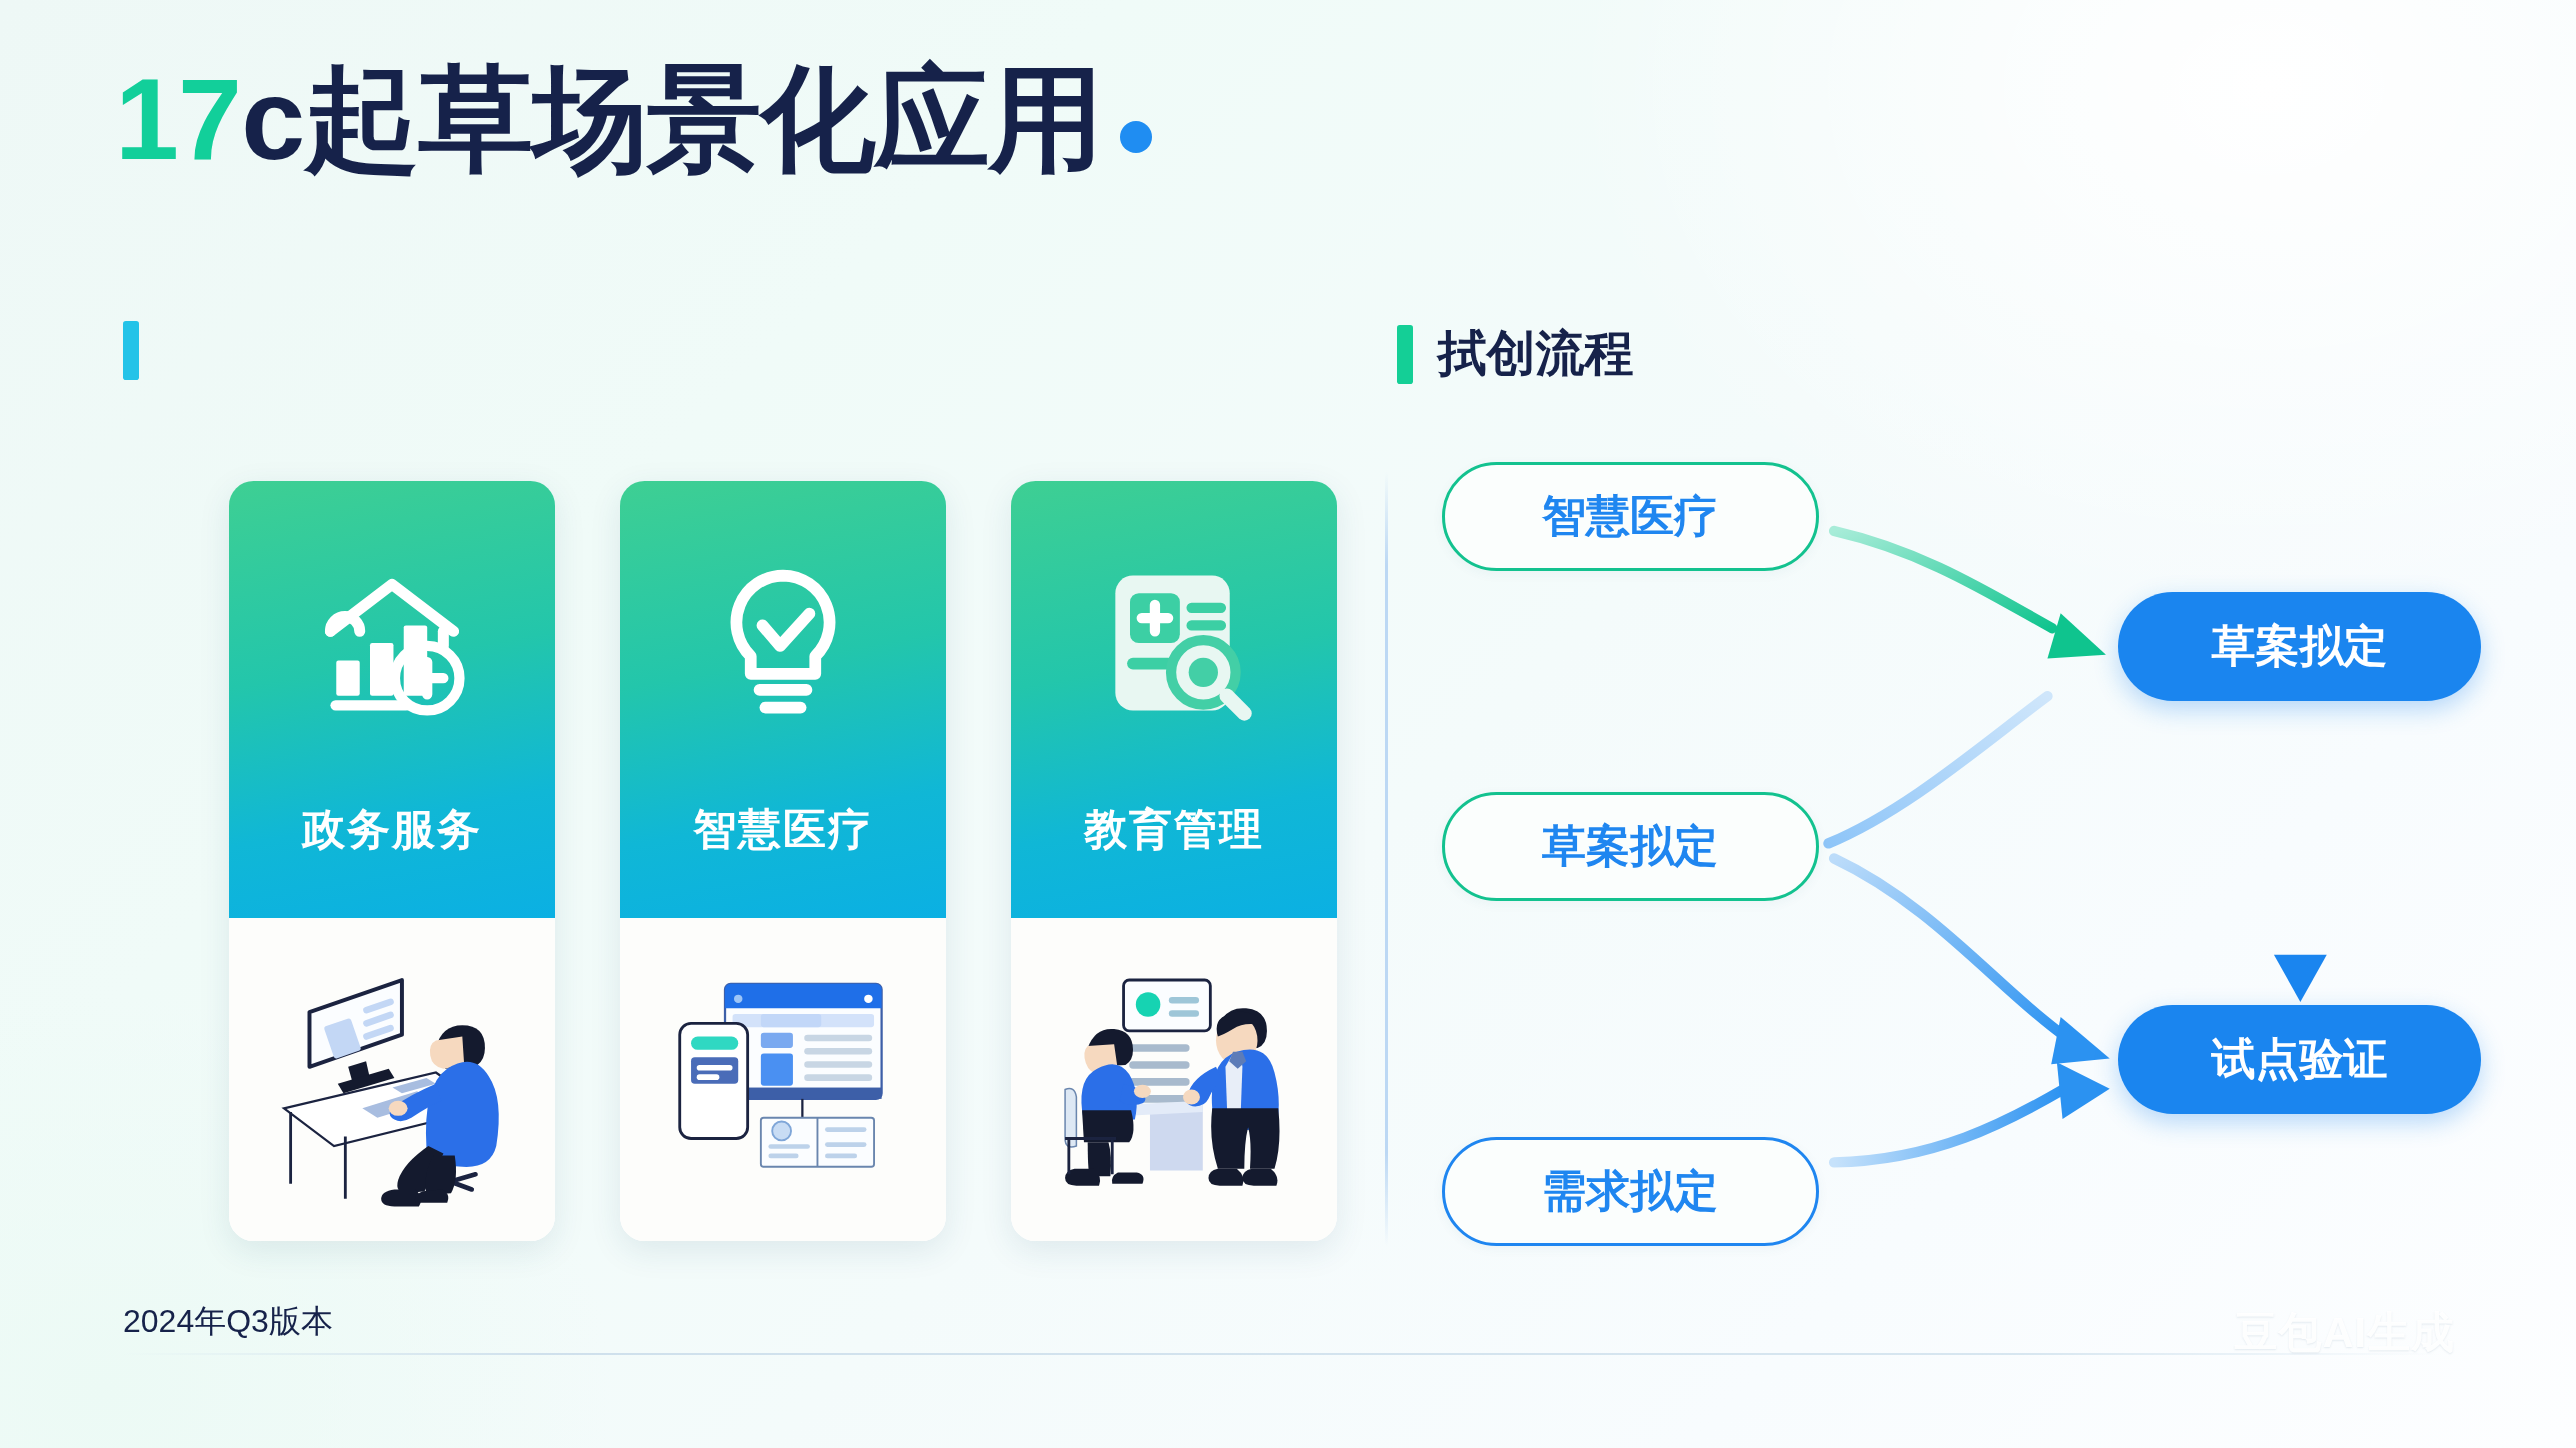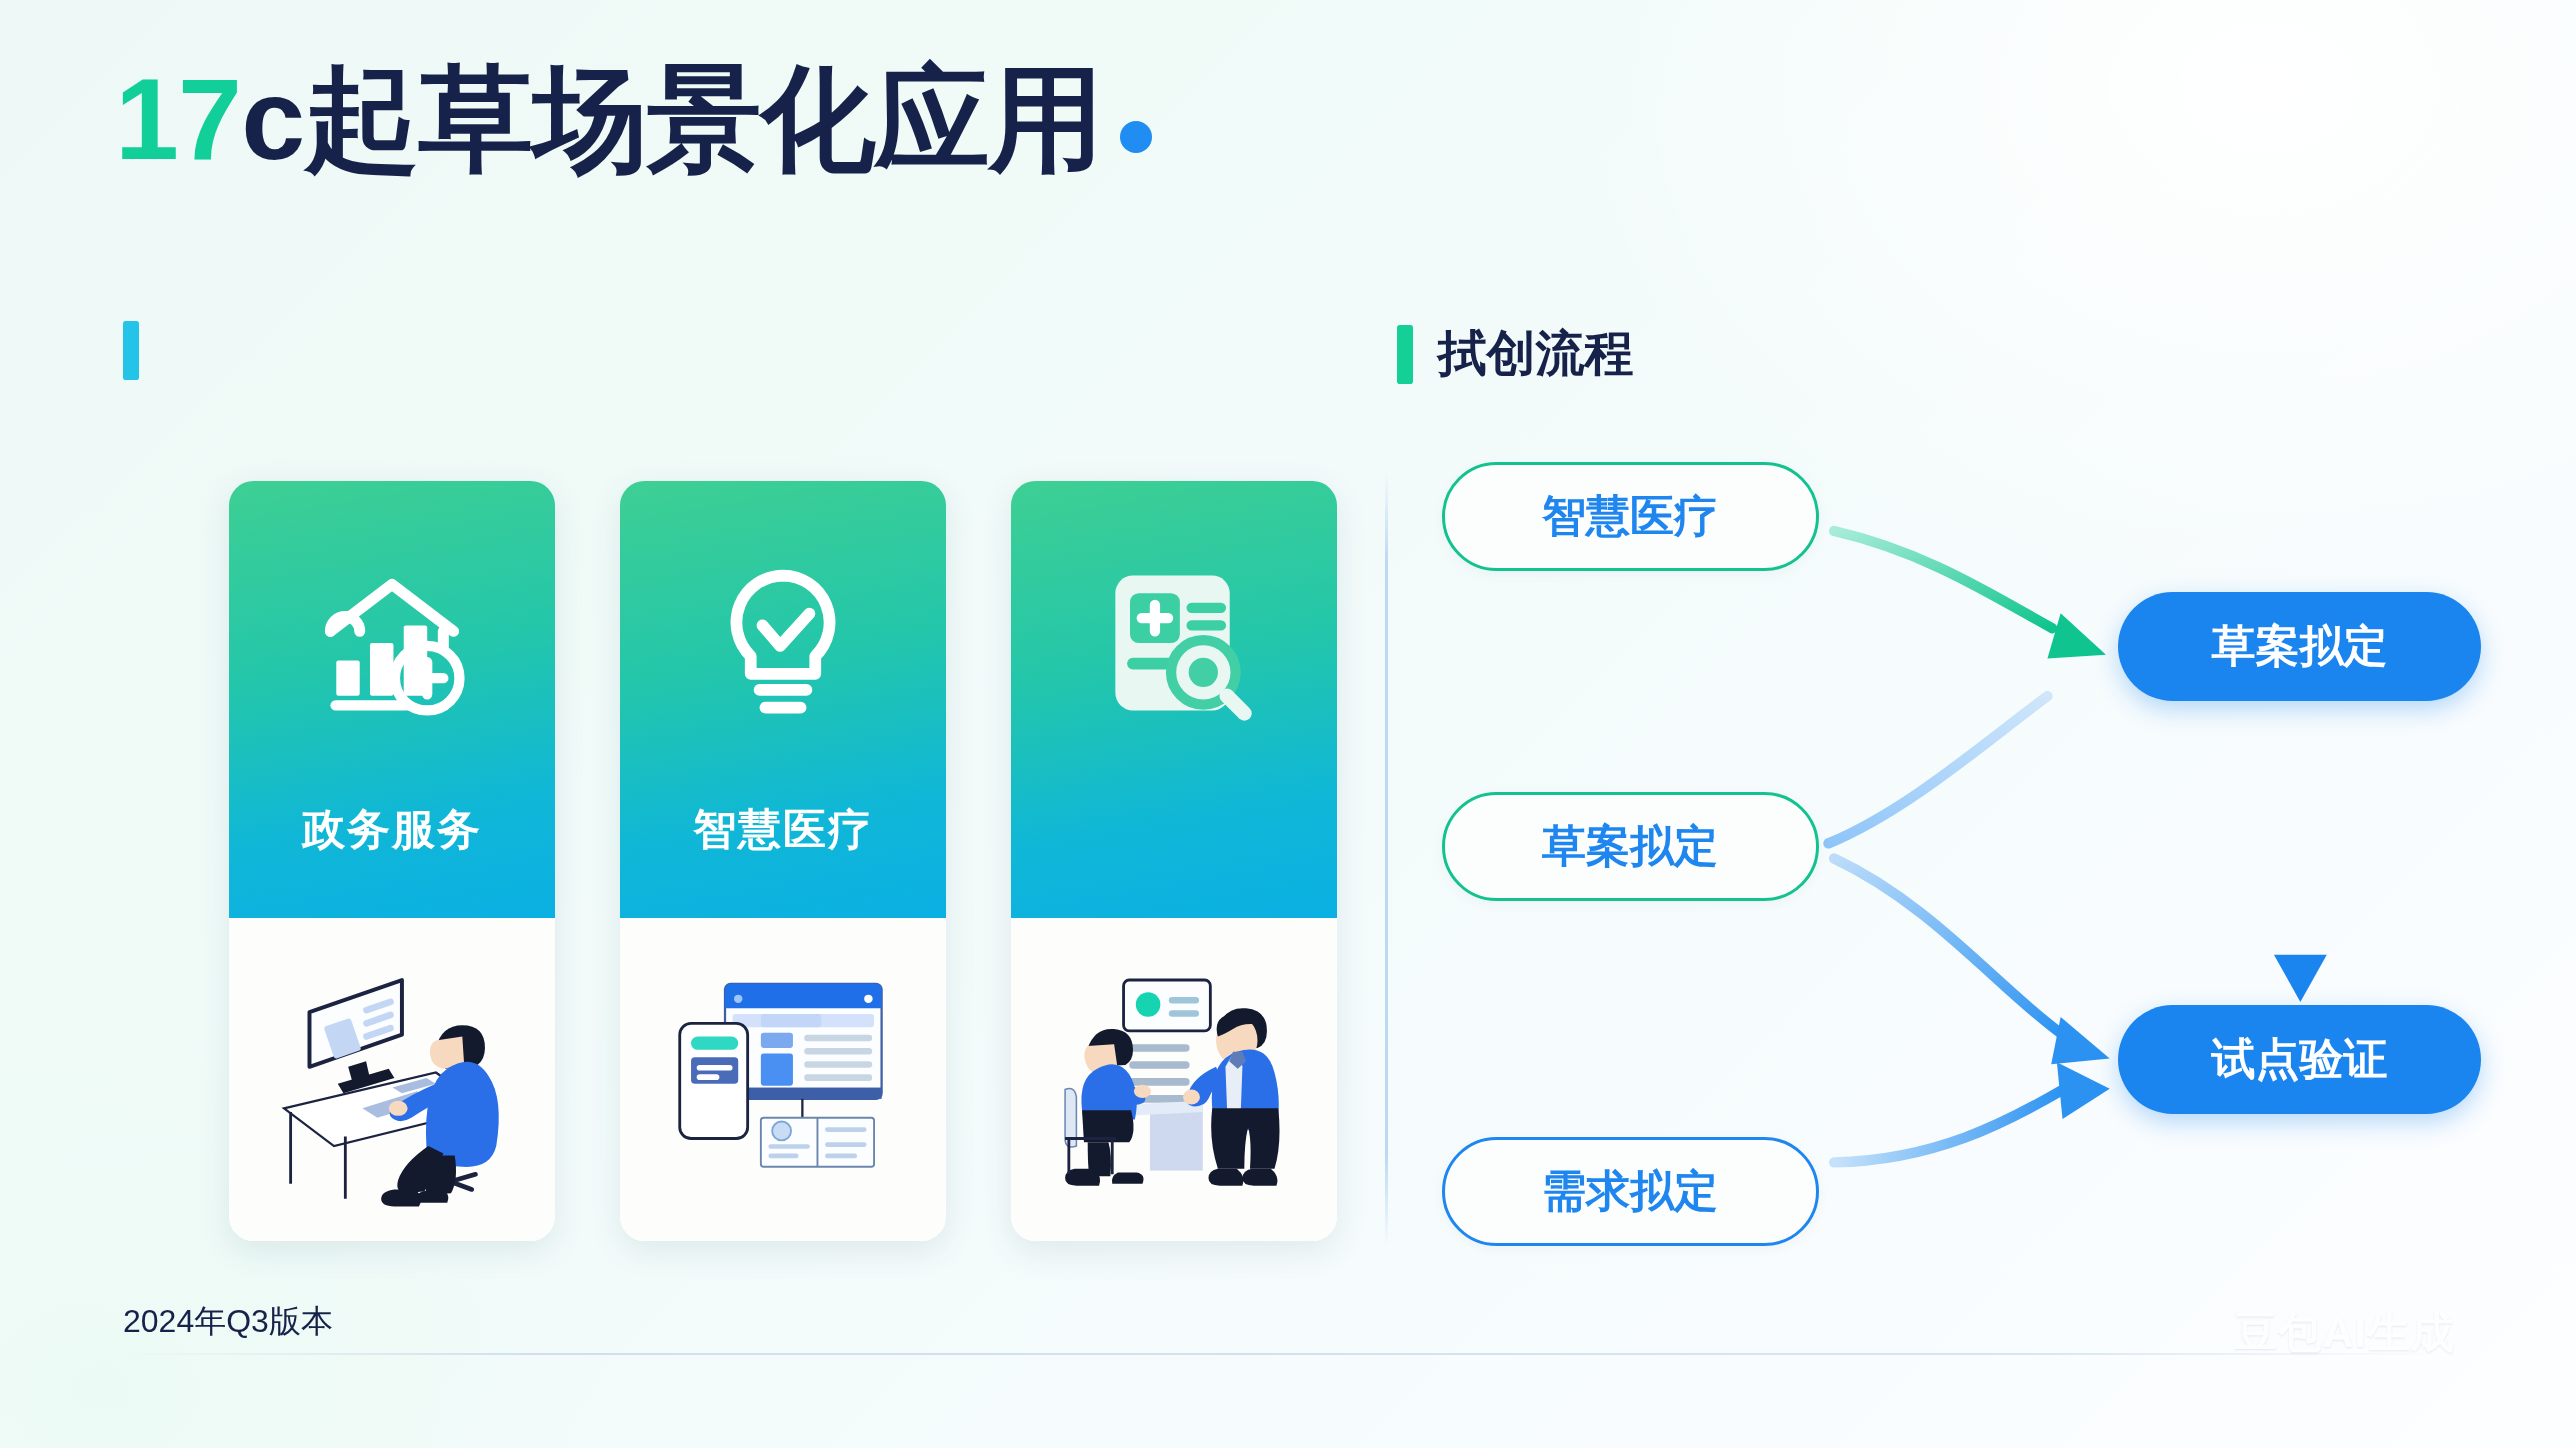--- a/index.html
+++ b/index.html
@@ -229,20 +229,21 @@
         <svg class="card-icon" viewBox="0 0 120 120">
           <rect x="20" y="14" width="78" height="92" rx="12" fill="#e8f7f2"></rect>
           <rect x="30" y="26" width="34" height="34" rx="6" fill="#3ccfa4"></rect>
           <path d="M47 34 L47 52 M38 43 L56 43" stroke="#fff" stroke-width="7" stroke-linecap="round"></path>
           <path d="M72 36 L92 36 M72 48 L92 48" stroke="#3ccfa4" stroke-width="7" stroke-linecap="round"></path>
           <path d="M32 74 L56 74" stroke="#3ccfa4" stroke-width="8" stroke-linecap="round"></path>
           <circle cx="80" cy="80" r="22" fill="#e8f7f2" stroke="#43cfa6" stroke-width="7"></circle>
           <circle cx="80" cy="80" r="10" fill="#43cfa6"></circle>
           <path d="M96 96 L108 108" stroke="#e8f7f2" stroke-width="10" stroke-linecap="round"></path>
         </svg>
+        <div class="card-label">教育管理</div>
       </div>
       <div class="card-bottom">
         <svg class="illus" viewBox="0 0 300 292">
 
           <rect x="96" y="40" width="92" height="54" rx="6" fill="#fbfdff" stroke="#1b2340" stroke-width="3"></rect>
           <circle cx="122" cy="66" r="13" fill="#16d3b2"></circle>
           <g fill="#9ec6d8">
             <rect x="144" y="58" width="32" height="7" rx="3.5"></rect>
             <rect x="144" y="72" width="32" height="7" rx="3.5"></rect>
           </g>

